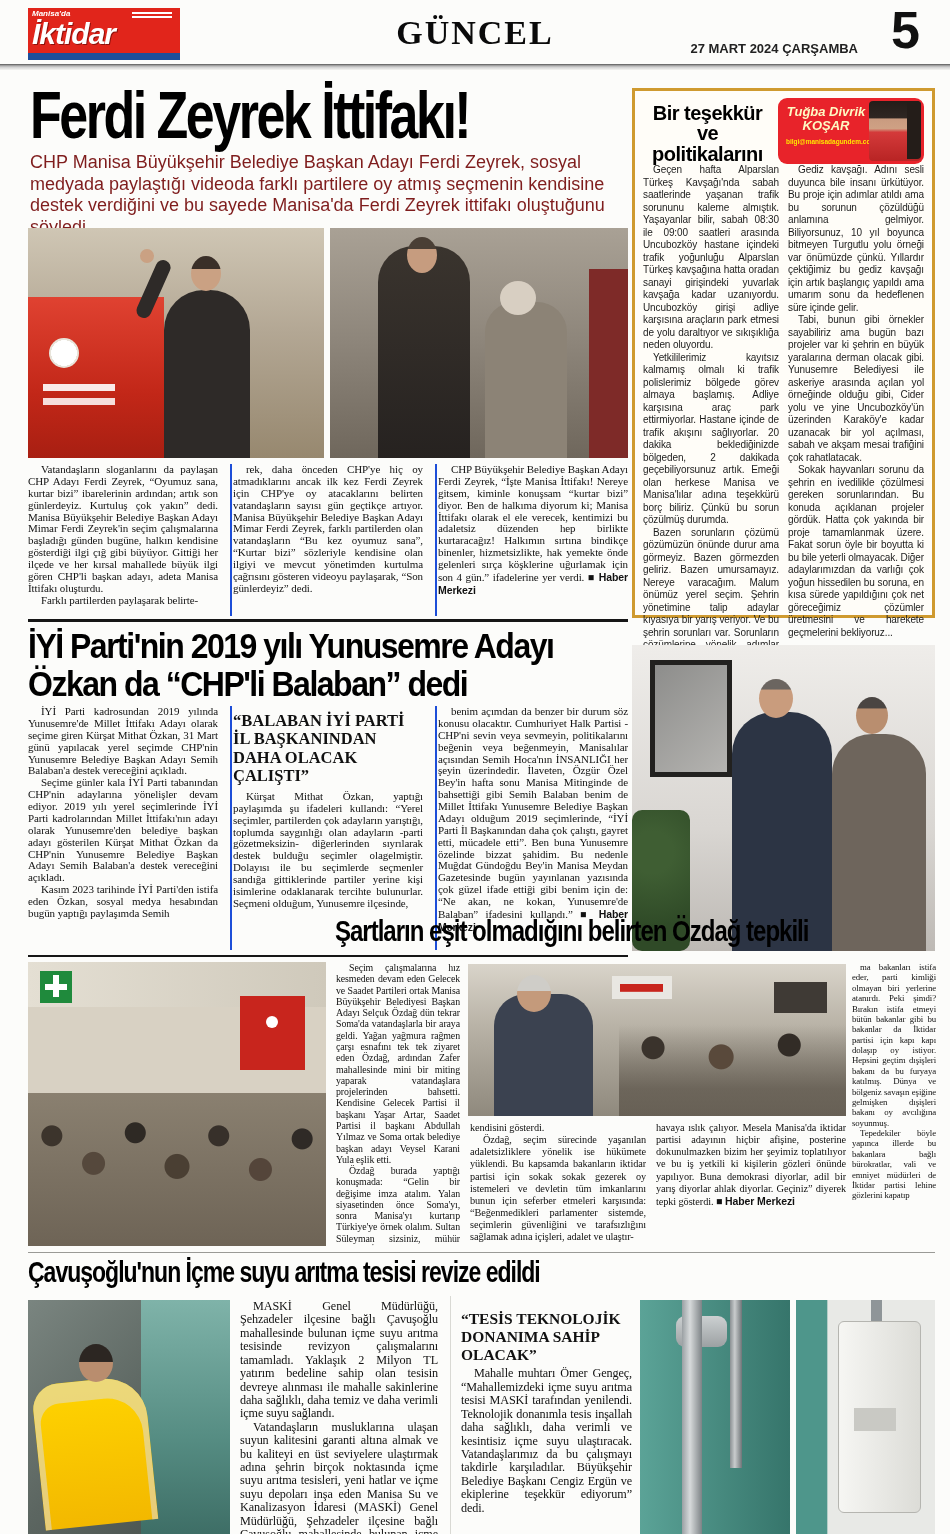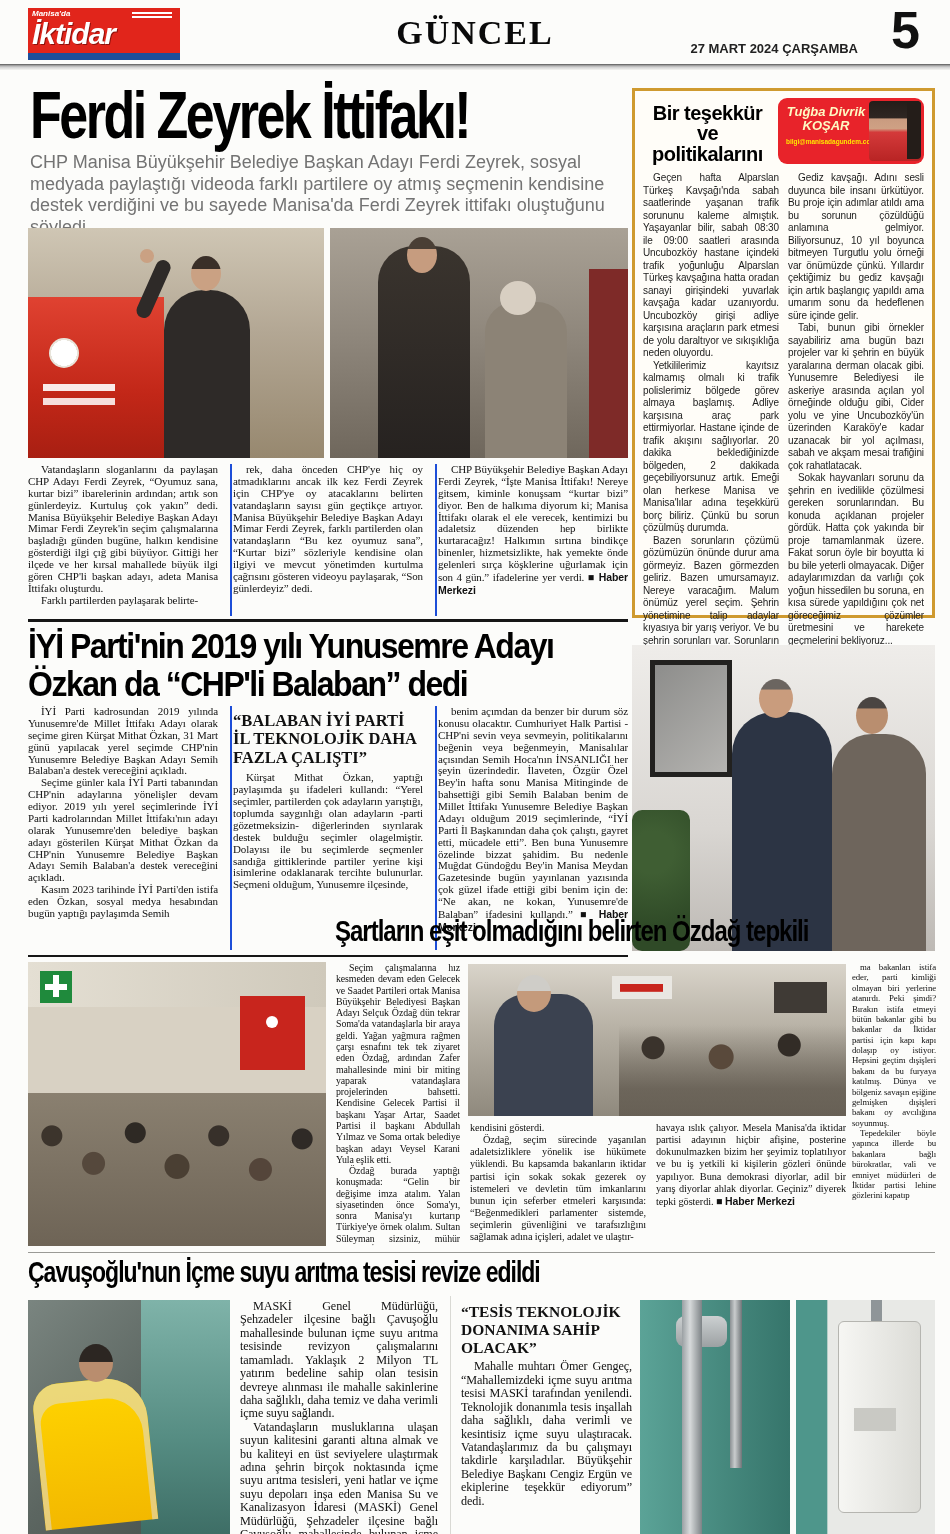--- a/index.html
+++ b/index.html
@@ -18,21 +18,21 @@
   .logo-blue { position:absolute; left:0; bottom:0; width:100%; height:7px; background:#1c4f9c; }
   .logo-ticks { position:absolute; right:8px; top:4px; width:40px; height:2px; background:#fff; box-shadow:0 4px 0 #fff; }
   .section-title { left:0; top:14px; width:100%; text-align:center; font:700 34px/38px "Liberation Serif",serif; letter-spacing:2px; color:#0a0a0a; }
   .date-line { right:92px; top:42px; font:700 13px/14px "Liberation Sans",sans-serif; letter-spacing:0; color:#222; }
   .page-number { right:30px; top:2px; font:700 52px/56px "Liberation Sans",sans-serif; color:#111; }
   .header-rule { left:0; top:64px; width:100%; height:6px; background:linear-gradient(180deg,#8f8f8f 0%,#cfcfcf 40%,#f4f4f2 100%); border-top:1px solid #6e6e6e; }
 
   
   .h-black { font-family:"Liberation Sans",sans-serif; font-weight:900; color:#000; transform-origin:top left; }
   .h1 { left:30px; top:82px; width:600px; font-size:52px; line-height:1.0; letter-spacing:-2.5px; transform:scaleY(1.28); }
-  .deck { left:30px; top:152px; width:597px; font:400 18px/1.2 "Liberation Sans",sans-serif; color:#737373; }
+  .deck { left:30px; top:152px; width:597px; font:400 18px/1.2 "Liberation Sans",sans-serif; color:#7f1d1d; }
   .h2 { left:28px; top:628px; width:602px; font-size:32px; line-height:1.06; letter-spacing:-1.5px; transform:scaleY(1.12); }
   .h3 { left:335px; top:916px; width:600px; font-size:24px; line-height:1.0; letter-spacing:-1px; transform:scaleY(1.25); }
   .h4 { left:28px; top:1258px; width:604px; font-size:23px; line-height:1.0; letter-spacing:-1px; transform:scaleY(1.25); }
 
   
   .bodytext p { text-align:justify; text-indent:13px; letter-spacing:-0.1px; }
   .cols { display:flex; gap:12px; }
   .cols .col { flex:1 1 0; }
   .cols .col + .col { border-left:2px solid #1d4ed8; padding-left:1px; }
   .fs-main p { font-size:11px; line-height:1.08; }
@@ -45,21 +45,21 @@
   
   .oped { left:632px; top:88px; width:303px; height:530px; border:3px solid #cf9a2f; background:#fffdf8; padding:7px 8px; font-family:"Liberation Sans",sans-serif; }
   .oped-head { display:flex; gap:6px; }
   .oped-title { flex:1; font:900 20px/1.02 "Liberation Sans",sans-serif; letter-spacing:-0.5px; text-align:center; padding-top:5px; color:#000; }
   .author-card { position:relative; width:146px; height:66px; background:#e8232a; border-radius:9px; padding:7px 58px 4px 8px; }
   .author-name { font:italic 700 13px/1.1 "Liberation Sans",sans-serif; color:#fef9c3; text-align:center; }
   .author-email { font:700 6.5px/8px "Liberation Sans",sans-serif; color:#ffe600; margin-top:4px; }
   .author-photo { position:absolute; right:3px; top:3px; width:52px; height:60px; border-radius:4px;
     background:linear-gradient(180deg,#241d19 0%,#2e2622 28%,#c99b80 30%,#cfa184 46%,#d43a3a 52%,#b82424 100%); }
   .author-hair { position:absolute; right:3px; top:3px; width:14px; height:58px; border-radius:0 4px 4px 0; background:#241d19; }
-  .oped-cols { display:flex; gap:9px; margin-top:8px; }
+  .oped-cols { display:flex; gap:9px; margin-top:0; }
   .oped-col { flex:1 1 0; }
   .oped-col p { font-size:10px; line-height:1.25; text-align:justify; text-indent:10px; color:#1c1c1c; }
 
   
   .photo { position:absolute; overflow:hidden; background:#b7ab99; }
   .photo > div { position:absolute; }
 
   .ph1 { background:linear-gradient(180deg,#cfc6b4 0%,#b3a794 45%,#97886f 100%); }
   .p1-bus { left:0; top:30%; width:46%; height:70%; background:linear-gradient(180deg,#e04231 0%,#c22718 60%,#a81f12 100%); }
   .p1-logo { left:7%; top:48%; width:30px; height:30px; border-radius:50%; background:radial-gradient(circle,#fff 60%,#e8e4da 61%); }
@@ -126,21 +126,21 @@
   .phb { background:linear-gradient(90deg,#4e968b 0%,#4e968b 22%,#e8e9e6 23%); }
   .pb-unit { left:30%; top:9%; width:60%; height:82%; border:1px solid #b5b5b0; border-radius:6px; background:linear-gradient(90deg,#f6f6f3,#dcdcd7); }
   .pb-panel { left:42%; top:46%; width:30%; height:10%; background:#c9c9c4; }
   .pb-pipe { left:54%; top:0; width:8%; height:10%; background:#8f9598; }
 
   
   .s3col1 p { font-size:9.9px; line-height:1.14; }
   .s3mid p  { font-size:10.3px; line-height:1.18; }
   .s3right p{ font-size:8.8px; line-height:1.18; text-indent:8px; }
   .s4 p { font-size:12.2px; line-height:1.1; }
-  .s4sub { font:700 15.5px/1.15 "Liberation Serif",serif; margin:7px 0 4px; text-indent:0 !important; text-align:left !important; }
+  .s4sub { font:700 15.5px/1.15 "Liberation Serif",serif; margin:14px 0 4px; text-indent:0 !important; text-align:left !important; }
 </style>
 </head>
 <body>
 
 <div class="page">
 
   <div class="abs logo">
     <span class="logo-tab">Manisa'da</span>
     <span class="logo-ticks"></span>
     <span class="logo-word">İktidar</span>
@@ -221,21 +221,21 @@
     <div class="pk-plant"></div>
   </div>
 
   <div class="abs cols bodytext fs-main" style="left:28px;top:706px;width:600px;height:244px;overflow:hidden;">
     <div class="col">
       <p>İYİ Parti kadrosundan 2019 yılında Yunusemre'de Millet İttifakı Adayı olarak seçime giren Kürşat Mithat Özkan, 31 Mart günü yapılacak yerel seçimde CHP'nin Yunusemre Belediye Başkan Adayı Semih Balaban'a destek vereceğini açıkladı.</p>
       <p>Seçime günler kala İYİ Parti tabanından CHP'nin adaylarına yönelişler devam ediyor. 2019 yılı yerel seçimlerinde İYİ Parti kadrolarından Millet İttifakı'nın adayı olarak Yunusemre'den belediye başkan adayı gösterilen Kürşat Mithat Özkan da CHP'nin Yunusemre Belediye Başkan Adayı Semih Balaban'a destek vereceğini açıkladı.</p>
       <p>Kasım 2023 tarihinde İYİ Parti'den istifa eden Özkan, sosyal medya hesabından bugün yaptığı paylaşımda Semih</p>
     </div>
     <div class="col">
-      <h3 class="colsub">“BALABAN İYİ PARTİ İL TEKNOLOJİK DAHA FAZLA ÇALIŞTI”</h3>
+      <h3 class="colsub">“BALABAN İYİ PARTİ İL BAŞKANINDAN DAHA OLACAK ÇALIŞTI”</h3>
       <p>Kürşat Mithat Özkan, yaptığı paylaşımda şu ifadeleri kullandı: “Yerel seçimler, partilerden çok adayların yarıştığı, toplumda saygınlığı olan adayların -parti gözetmeksizin- diğerlerinden sıyrılarak destek bulduğu seçimler olagelmiştir. Dolayısı ile bu seçimlerde seçmenler sandığa gittiklerinde partiler yerine kişi isimlerine odaklanarak tercihte bulunurlar. Seçmeni olduğum, Yunusemre ilçesinde,</p>
     </div>
     <div class="col">
       <p><span>benim açımdan da benzer bir durum söz konusu olacaktır. Cumhuriyet Halk Partisi - CHP'ni sevin veya sevmeyin, politikalarını beğenin veya beğenmeyin, Manisalılar açısından Semih Hoca'nın İNSANLIĞI her şeyin üzerindedir. İlaveten, Özgür Özel Bey'in hafta sonu Manisa Mitinginde de bahsettiği gibi Semih Balaban benim de Millet İttifakı Yunusemre Belediye Başkan Adayı olduğum 2019 seçimlerinde, “İYİ Parti İl Başkanından daha çok çalıştı, gayret etti, mücadele etti”. Ben buna Yunusemre özelinde bizzat şahidim.  Bu nedenle Muğdat Gündoğdu Bey'in Manisa Meydan Gazetesinde bugün yayınlanan yazısında çok güzel ifade ettiği gibi benim için de: “Ne akan, ne kokan, Yunusemre'de Balaban” ifadesini kullandı.” </span><b class="byline">■ Haber Merkezi</b></p>
     </div>
   </div>
 
   <div class="abs rule-black" style="left:28px;top:955px;width:600px;height:2px;"></div>
 
   <h3 class="abs h-black h3">Şartların eşit olmadığını belirten Özdağ tepkili</h3>

